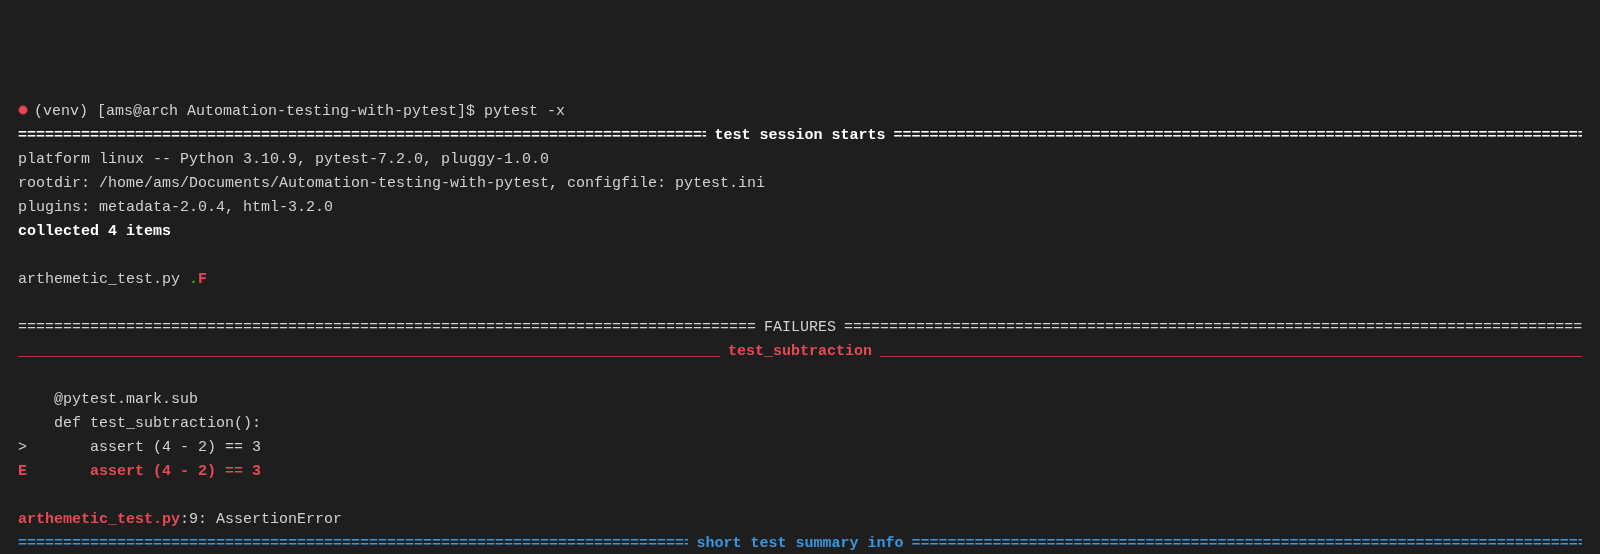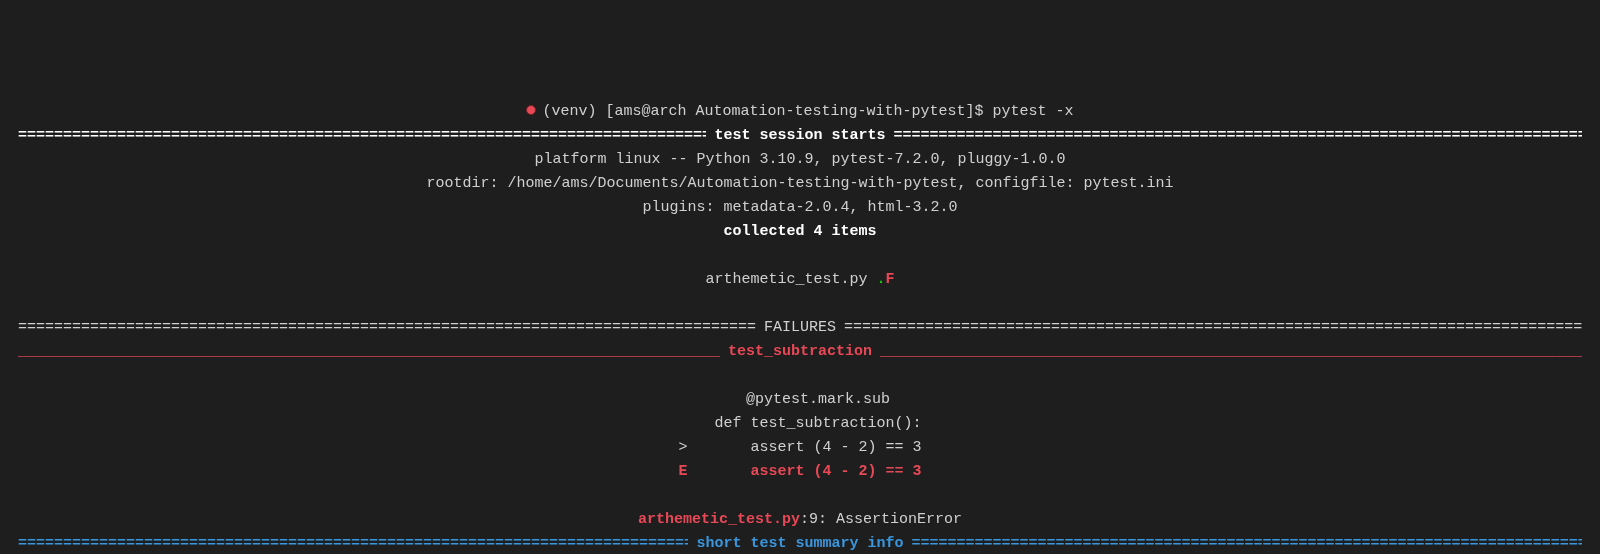--- a/index.html
+++ b/index.html
@@ -11,21 +11,21 @@
       line-height: 1.6;
       padding: 4px 18px 10px 18px;
       white-space: pre;
       width: 1600px;
       overflow: hidden;
     }
     .bold { font-weight: bold; color: #ffffff; }
     .red-bold { color: #e74856; font-weight: bold; }
     .green-bold { color: #16c60c; font-weight: bold; }
     .cyan-bold { color: #3a96dd; font-weight: bold; }
-    .line { display: block; text-align: center; }
+    .line { display: block; }
     .rule-row { display: flex; align-items: baseline; width: 100%; overflow: hidden; }
     .rule-fill { flex: 1; overflow: hidden; white-space: nowrap; }
     .rule-label { padding: 0 8px; flex-shrink: 0; white-space: nowrap; text-align: center; }
     .dot {
       display: inline-block;
       width: 10px;
       height: 10px;
       border-radius: 50%;
       background: #e74856;
       border: 1px solid #722;

